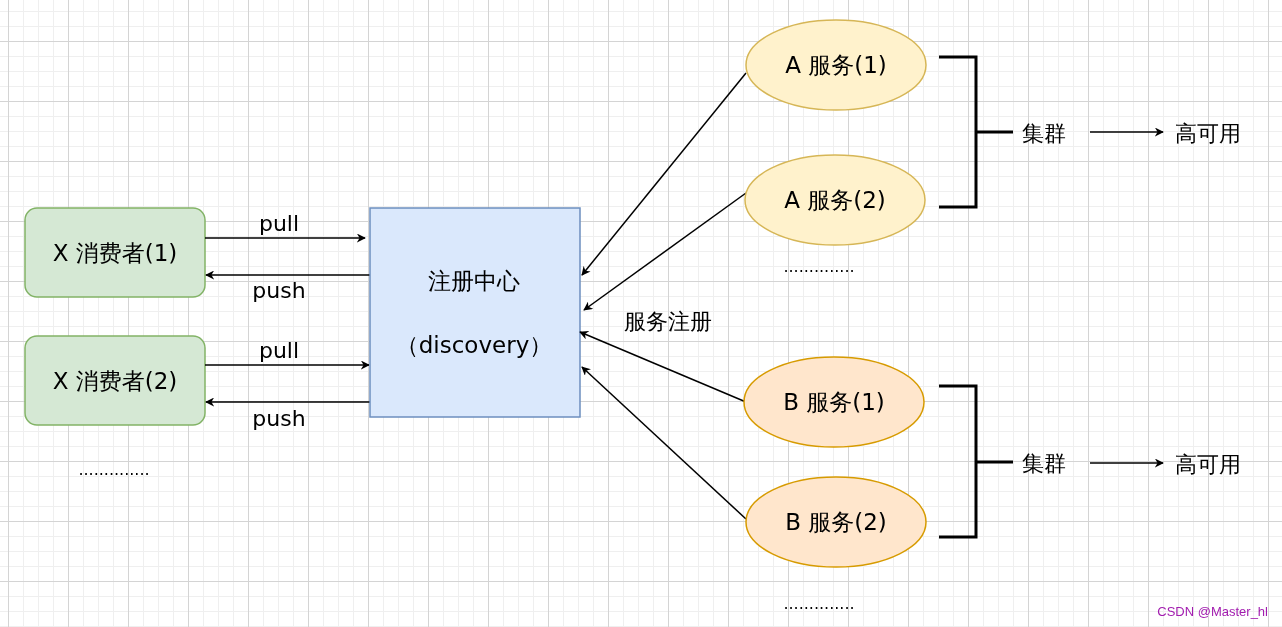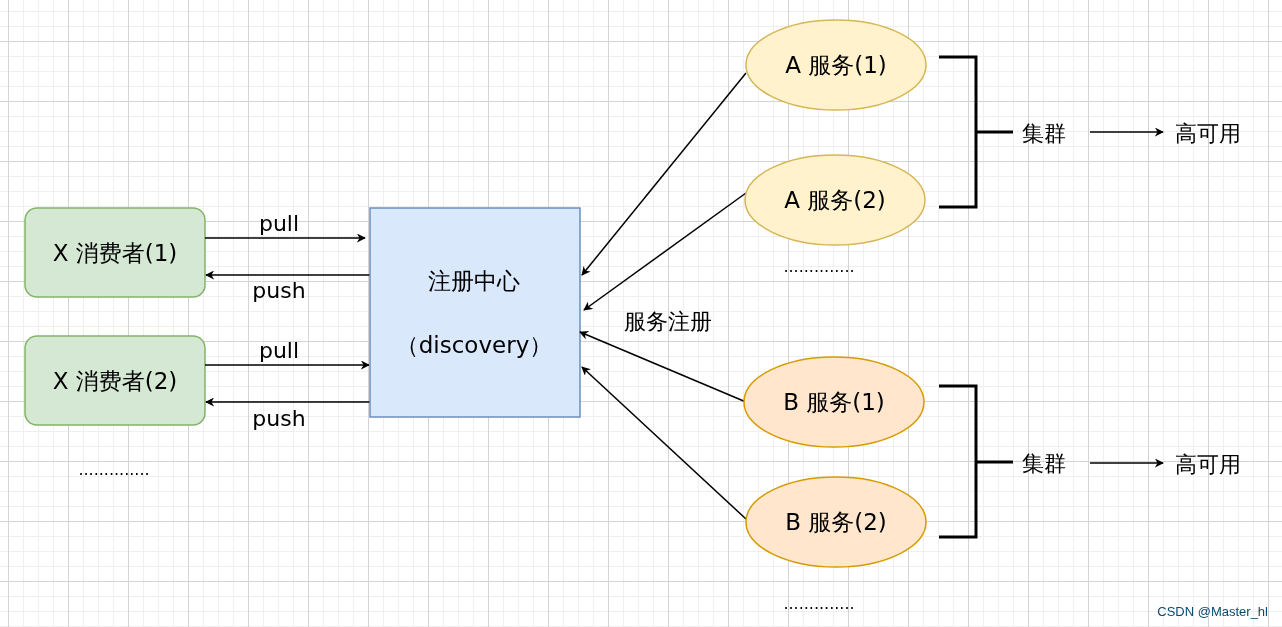--- a/index.html
+++ b/index.html
@@ -14,21 +14,21 @@
     background-size: 60px 60px, 60px 60px, 15px 15px, 15px 15px;
     background-position: 8px 41px, 8px 41px, 8px 41px, 8px 41px;
     font-family: "Liberation Sans", "DejaVu Sans", sans-serif;
     color: #000;
   }
   svg#diagram { position: absolute; left: 0; top: 0; }
   .node-text { font-family: "DejaVu Sans", "Liberation Sans", sans-serif; font-size: 23px; fill: #000; }
   .label-text { font-family: "DejaVu Sans", "Liberation Sans", sans-serif; font-size: 22px; fill: #000; }
   .watermark {
     position: absolute; right: 14px; bottom: 8px;
-    font-size: 13px; color: #0c4a6e;
+    font-size: 13px; color: #a21caf;
     font-family: "Liberation Sans", sans-serif;
   }
 </style>
 </head>
 <body>
 
 <svg id="diagram" width="1282" height="627" viewBox="0 0 1282 627">
   <defs>
     <marker id="arrow" viewBox="0 0 10 10" refX="9" refY="5" markerWidth="9" markerHeight="9" orient="auto-start-reverse" markerUnits="userSpaceOnUse">
       <path d="M0,0 L10,5 L0,10 L3,5 z" fill="#000"></path>

